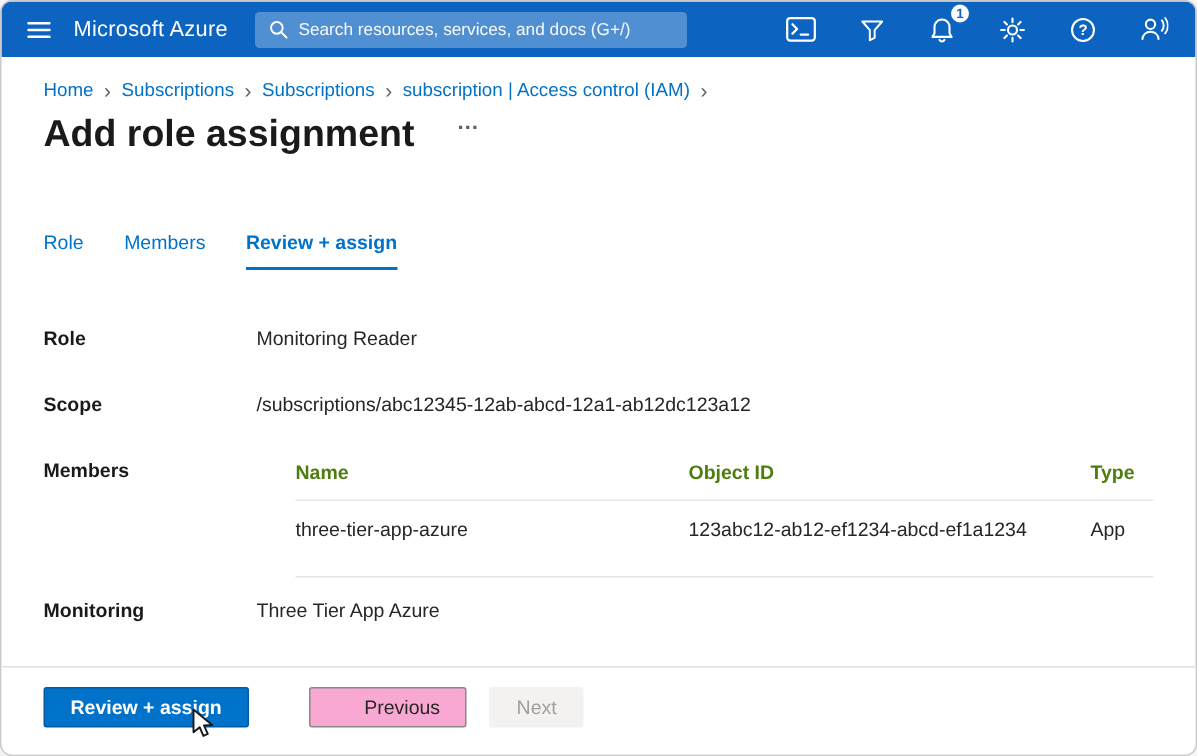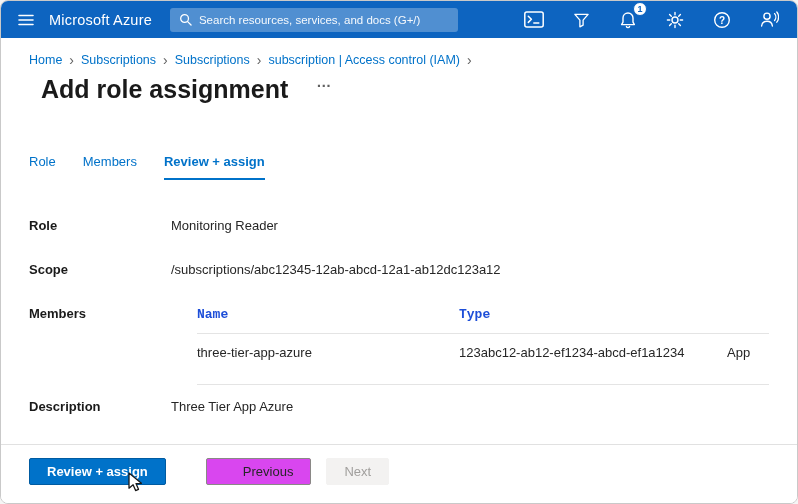--- a/index.html
+++ b/index.html
@@ -47,52 +47,52 @@
     display: grid; place-items: center;
     border: 1px solid #0d64c0;
   }
 
   
   .breadcrumb { padding: 15px 0 0 28px; display: flex; align-items: center; gap: 7px; font-size: 12.5px; }
   .crumb { color: #0072c9; text-decoration: none; cursor: pointer; }
   .crumb-sep { color: #616161; font-size: 14px; line-height: 1; }
 
   
-  .title-row { padding: 8px 0 0 40px; display: flex; gap: 28px; }
+  .title-row { padding: 8px 0 0 28px; display: flex; gap: 28px; }
   .page-title { font-size: 25px; font-weight: 700; color: #1a1a1a; }
   .title-more { color: #616161; font-size: 15px; font-weight: 700; letter-spacing: 1px; cursor: pointer; position: relative; top: -2px; }
 
   
   .tabs { margin: 50px 0 0 28px; display: flex; gap: 27px; }
   .tab { font-size: 13px; color: #0072c9; padding-bottom: 9px; border-bottom: 2.5px solid transparent; cursor: pointer; }
   .tab.active { font-weight: 700; border-bottom-color: #0072c9; }
 
   
   .content { padding: 38px 28px 0 28px; }
   .field-row { display: flex; margin-bottom: 29px; }
   .field-label { width: 142px; flex: 0 0 142px; font-size: 13px; font-weight: 700; color: #1a1a1a; }
   .field-value { font-size: 13px; color: #262626; }
 
   .members-row { margin-bottom: 14px; }
   .members-table { flex: 1; padding-left: 26px; }
   .mt-header, .mt-row { display: grid; grid-template-columns: 262px 268px 1fr; font-size: 13px; }
-  .mt-header { font-weight: 700; color: #1d4ed8; padding: 1px 0 11px; border-bottom: 1px solid #e4e4e4; font-family: Liberation Mono, monospace; }
+  .mt-header { font-weight: 700; color: #4d7c0f; padding: 1px 0 11px; border-bottom: 1px solid #e4e4e4; }
   .mt-row { color: #262626; padding: 11px 0 24px; border-bottom: 1px solid #e4e4e4; cursor: default; }
 
   
   .footer {
     position: absolute; left: 0; right: 0; bottom: 0;
     height: 59px; background: #fff;
     border-top: 1px solid #e1e1e1;
     padding: 13px 0 0 28px;
     display: flex; align-items: flex-start;
   }
   .btn { height: 27px; font-size: 13px; font-family: "Liberation Sans", sans-serif; border-radius: 2px; padding: 0 17px; cursor: pointer; }
   .btn-primary { background: #0072c9; color: #fff; border: 1px solid #005ba1; font-weight: 600; }
-  .btn-secondary { background: #d946ef; color: #262626; border: 1px solid #8a8886; margin-left: 40px; padding-left: 36px; }
+  .btn-secondary { background: #f9a8d4; color: #262626; border: 1px solid #8a8886; margin-left: 40px; padding-left: 36px; }
   .btn-disabled { background: #f3f2f1; color: #a19f9d; border: 1px solid #f3f2f1; margin-left: 15px; cursor: default; }
 
   .cursor { position: absolute; left: 126px; top: 27px; pointer-events: none; }
 </style>
 </head>
 <body>
 
 <div class="frame">
 
   <header class="topbar">
@@ -185,32 +185,33 @@
     <div class="field-row">
       <span class="field-label">Scope</span>
       <span class="field-value">/subscriptions/abc12345-12ab-abcd-12a1-ab12dc123a12</span>
     </div>
 
     <div class="field-row members-row">
       <span class="field-label">Members</span>
       <div class="members-table">
         <div class="mt-header">
           <span>Name</span>
+          <span>Object ID</span>
           <span>Type</span>
         </div>
         <div class="mt-row">
           <span>three-tier-app-azure</span>
           <span>123abc12-ab12-ef1234-abcd-ef1a1234</span>
           <span>App</span>
         </div>
       </div>
     </div>
 
     <div class="field-row">
-      <span class="field-label">Description</span>
+      <span class="field-label">Monitoring</span>
       <span class="field-value">Three Tier App Azure</span>
     </div>
 
   </main>
 
   <footer class="footer">
     <button class="btn btn-primary">Review + assign</button>
     <button class="btn btn-secondary">Previous</button>
     <button class="btn btn-disabled" disabled="">Next</button>
     <span class="cursor">

